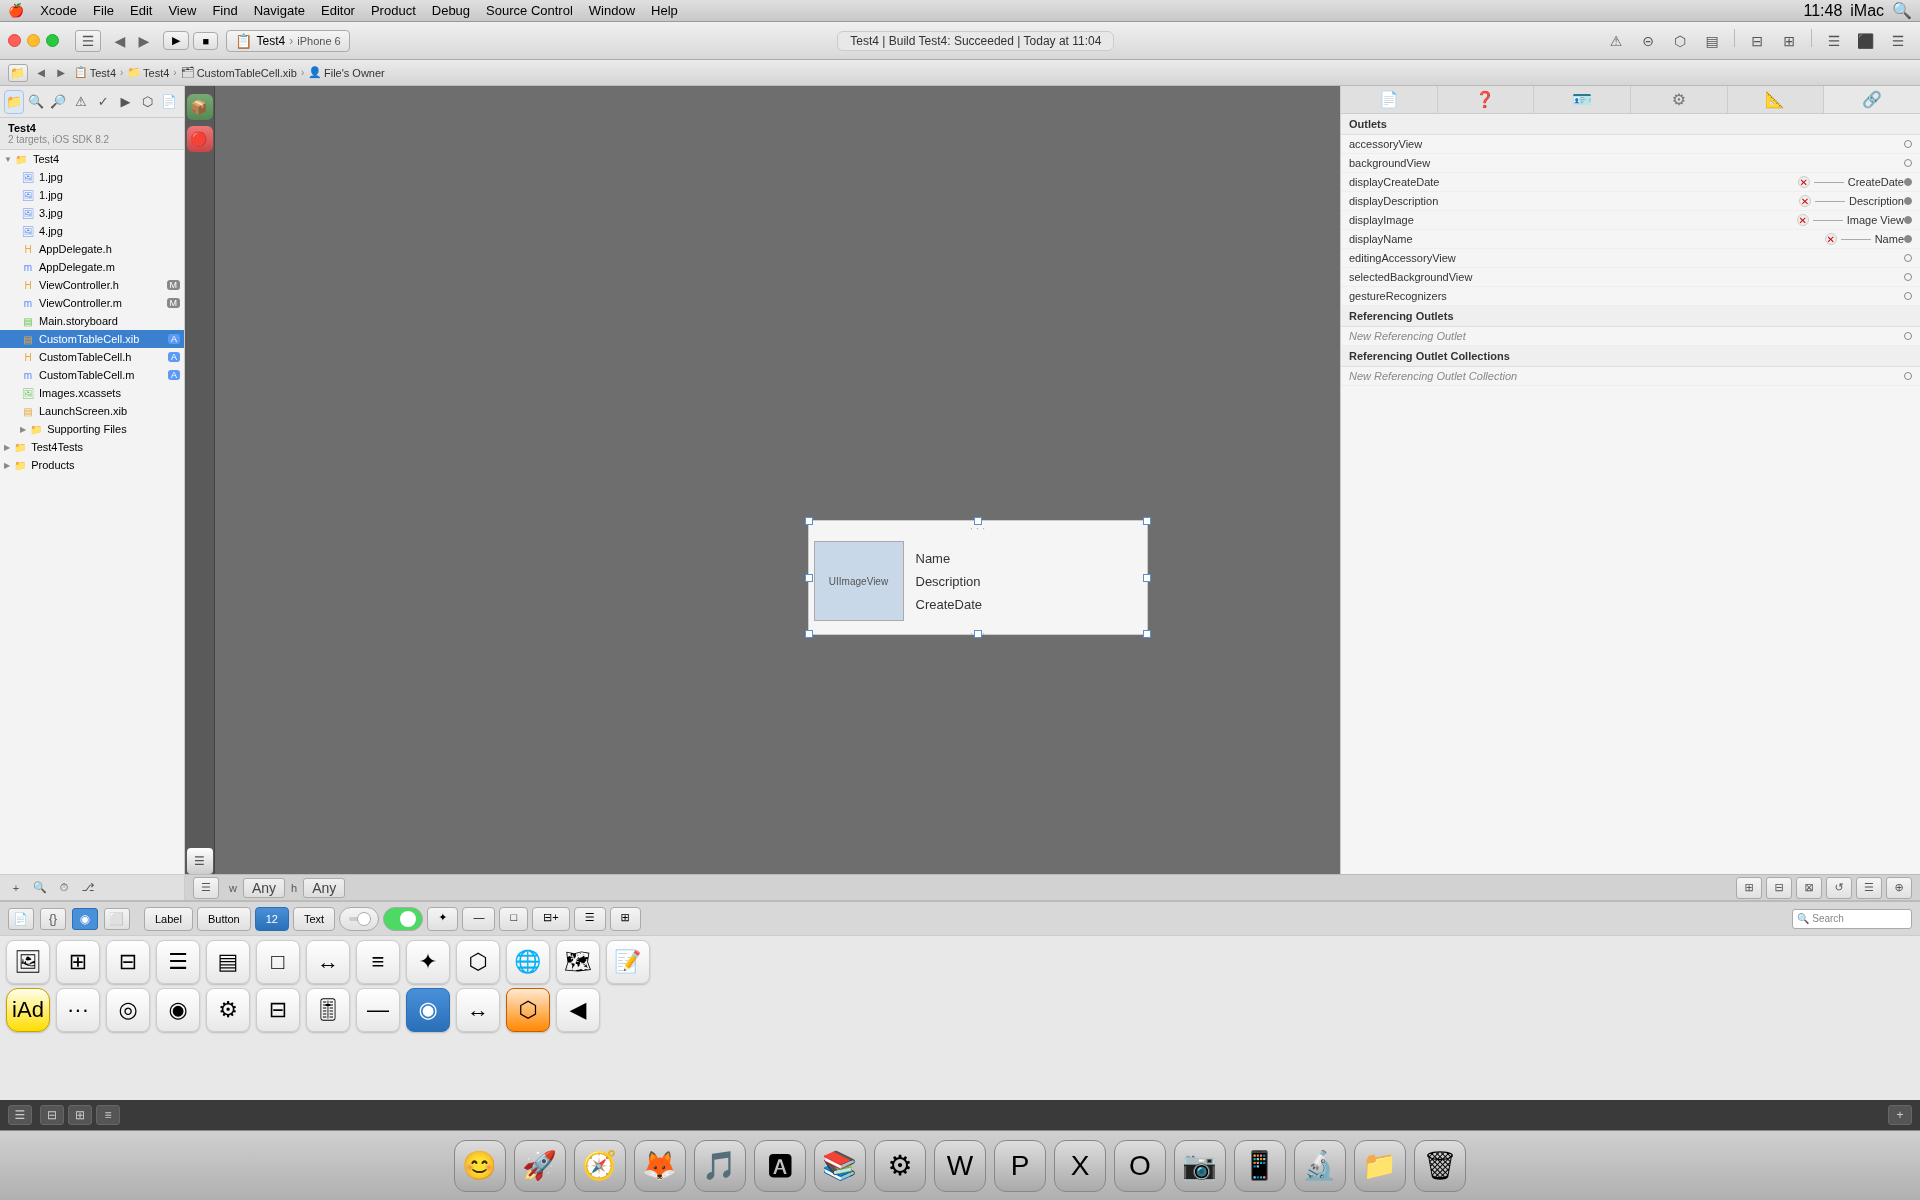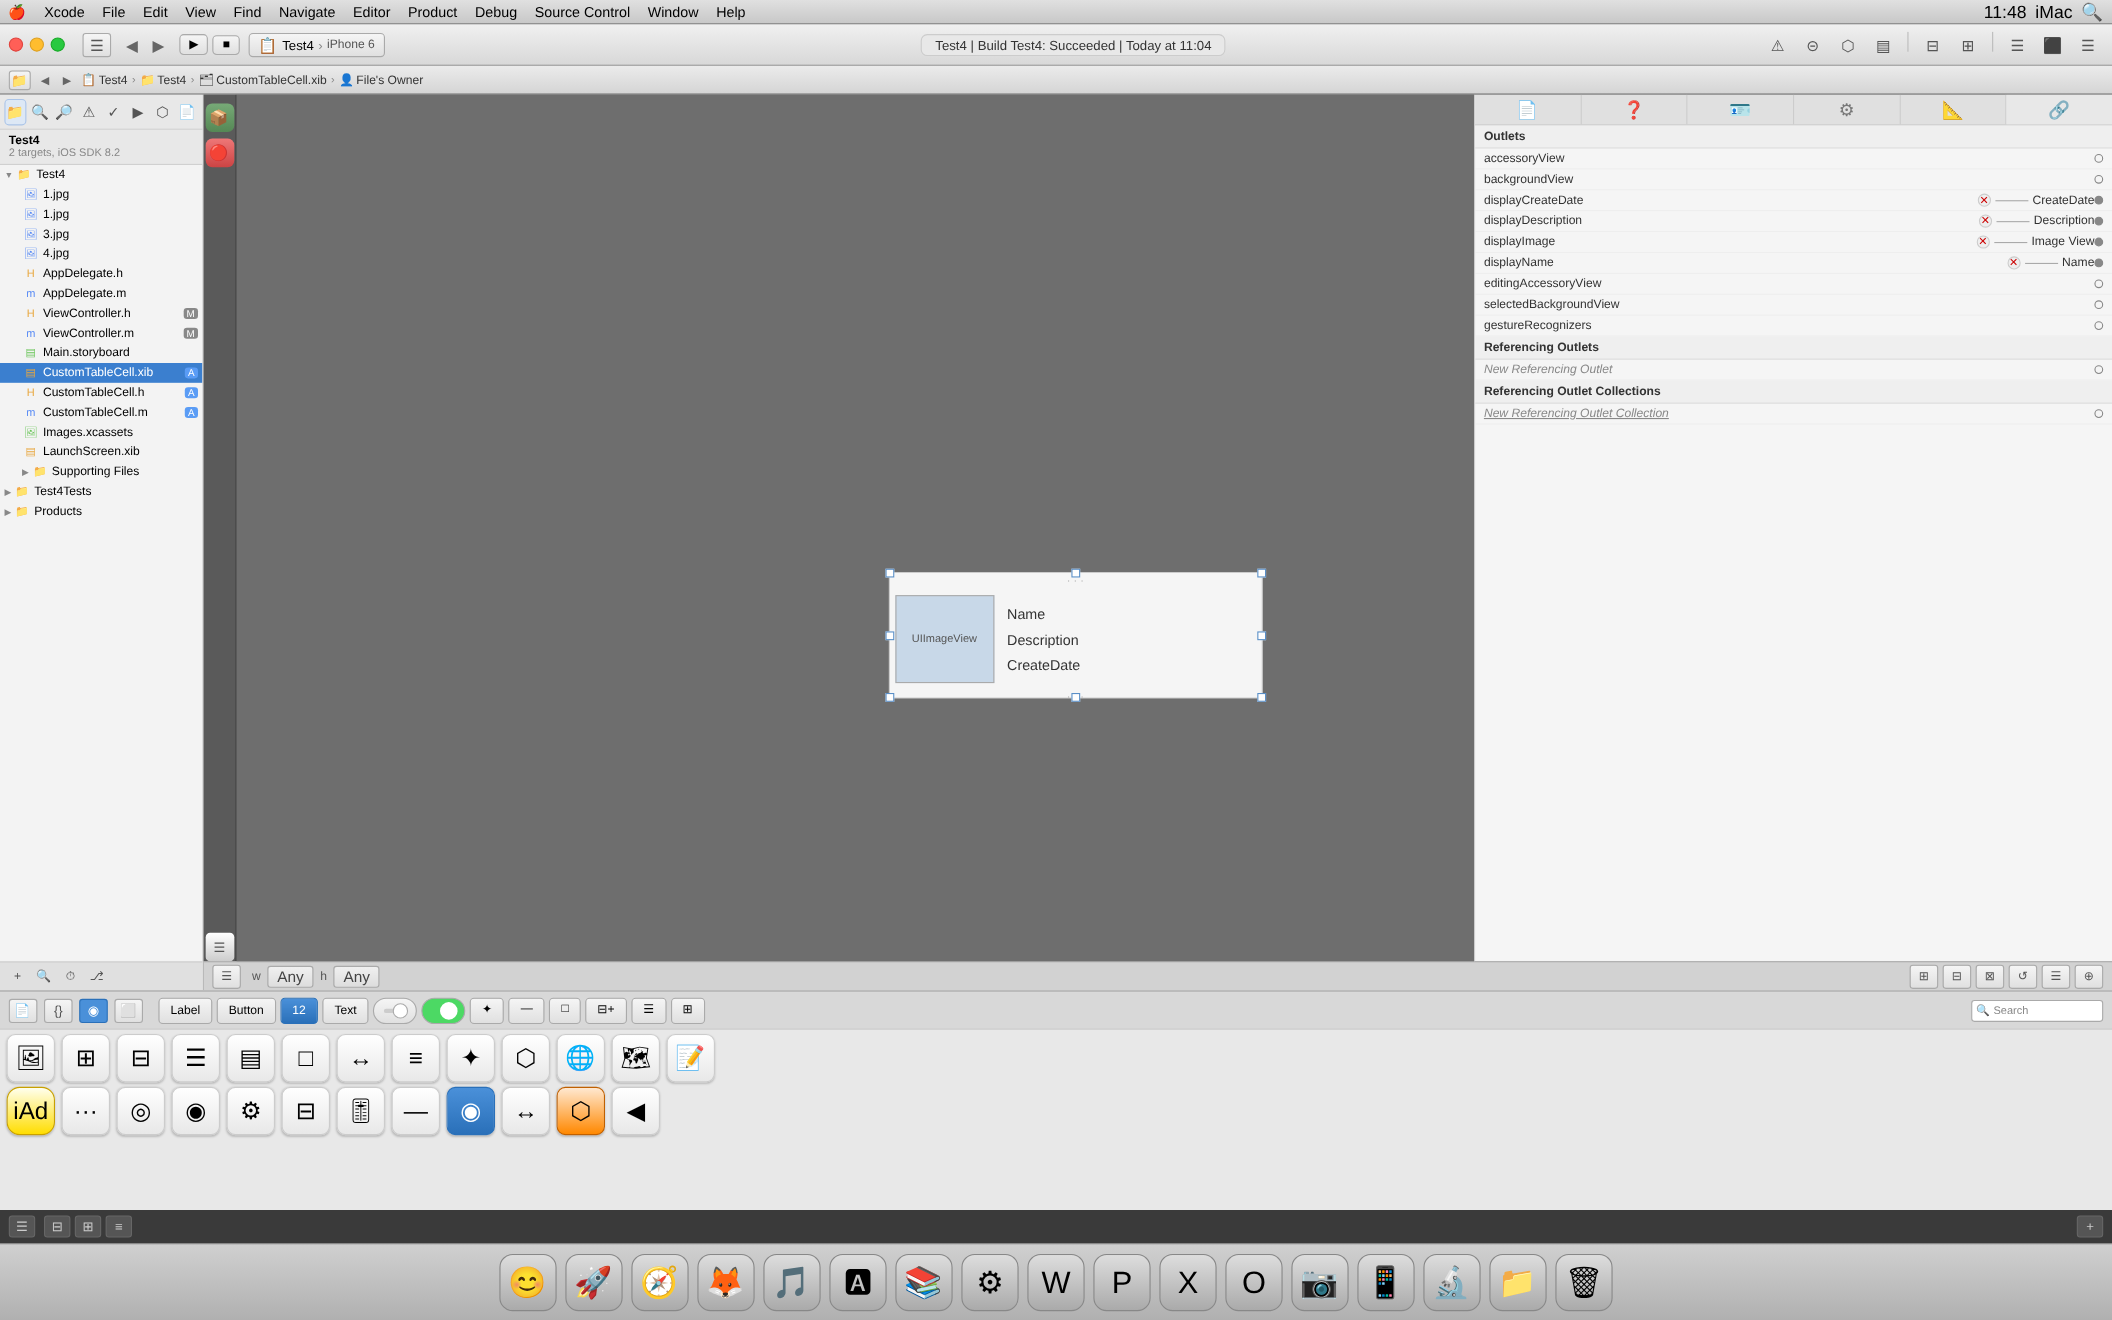--- a/index.html
+++ b/index.html
@@ -446,21 +446,21 @@
             </div>
             <div class="outlet-item">
               <span class="outlet-name" style="color:#888; font-style:italic;">New Referencing Outlet</span>
               <div class="outlet-dot"></div>
             </div>
 
             <div class="outlet-section-header">
               <span>Referencing Outlet Collections</span>
             </div>
             <div class="outlet-item">
-              <span class="outlet-name" style="color:#888; font-style:italic;text-decoration:underline;">New Referencing Outlet Collection</span>
+              <span class="outlet-name" style="color:#888; font-style:italic;">New Referencing Outlet Collection</span>
               <div class="outlet-dot"></div>
             </div>
 
           </div>
         </div>
 
       </div>
 
       <div class="editor-statusbar">
         <div class="panel-toggle" style="margin-right:4px; font-size:11px;">☰</div>

